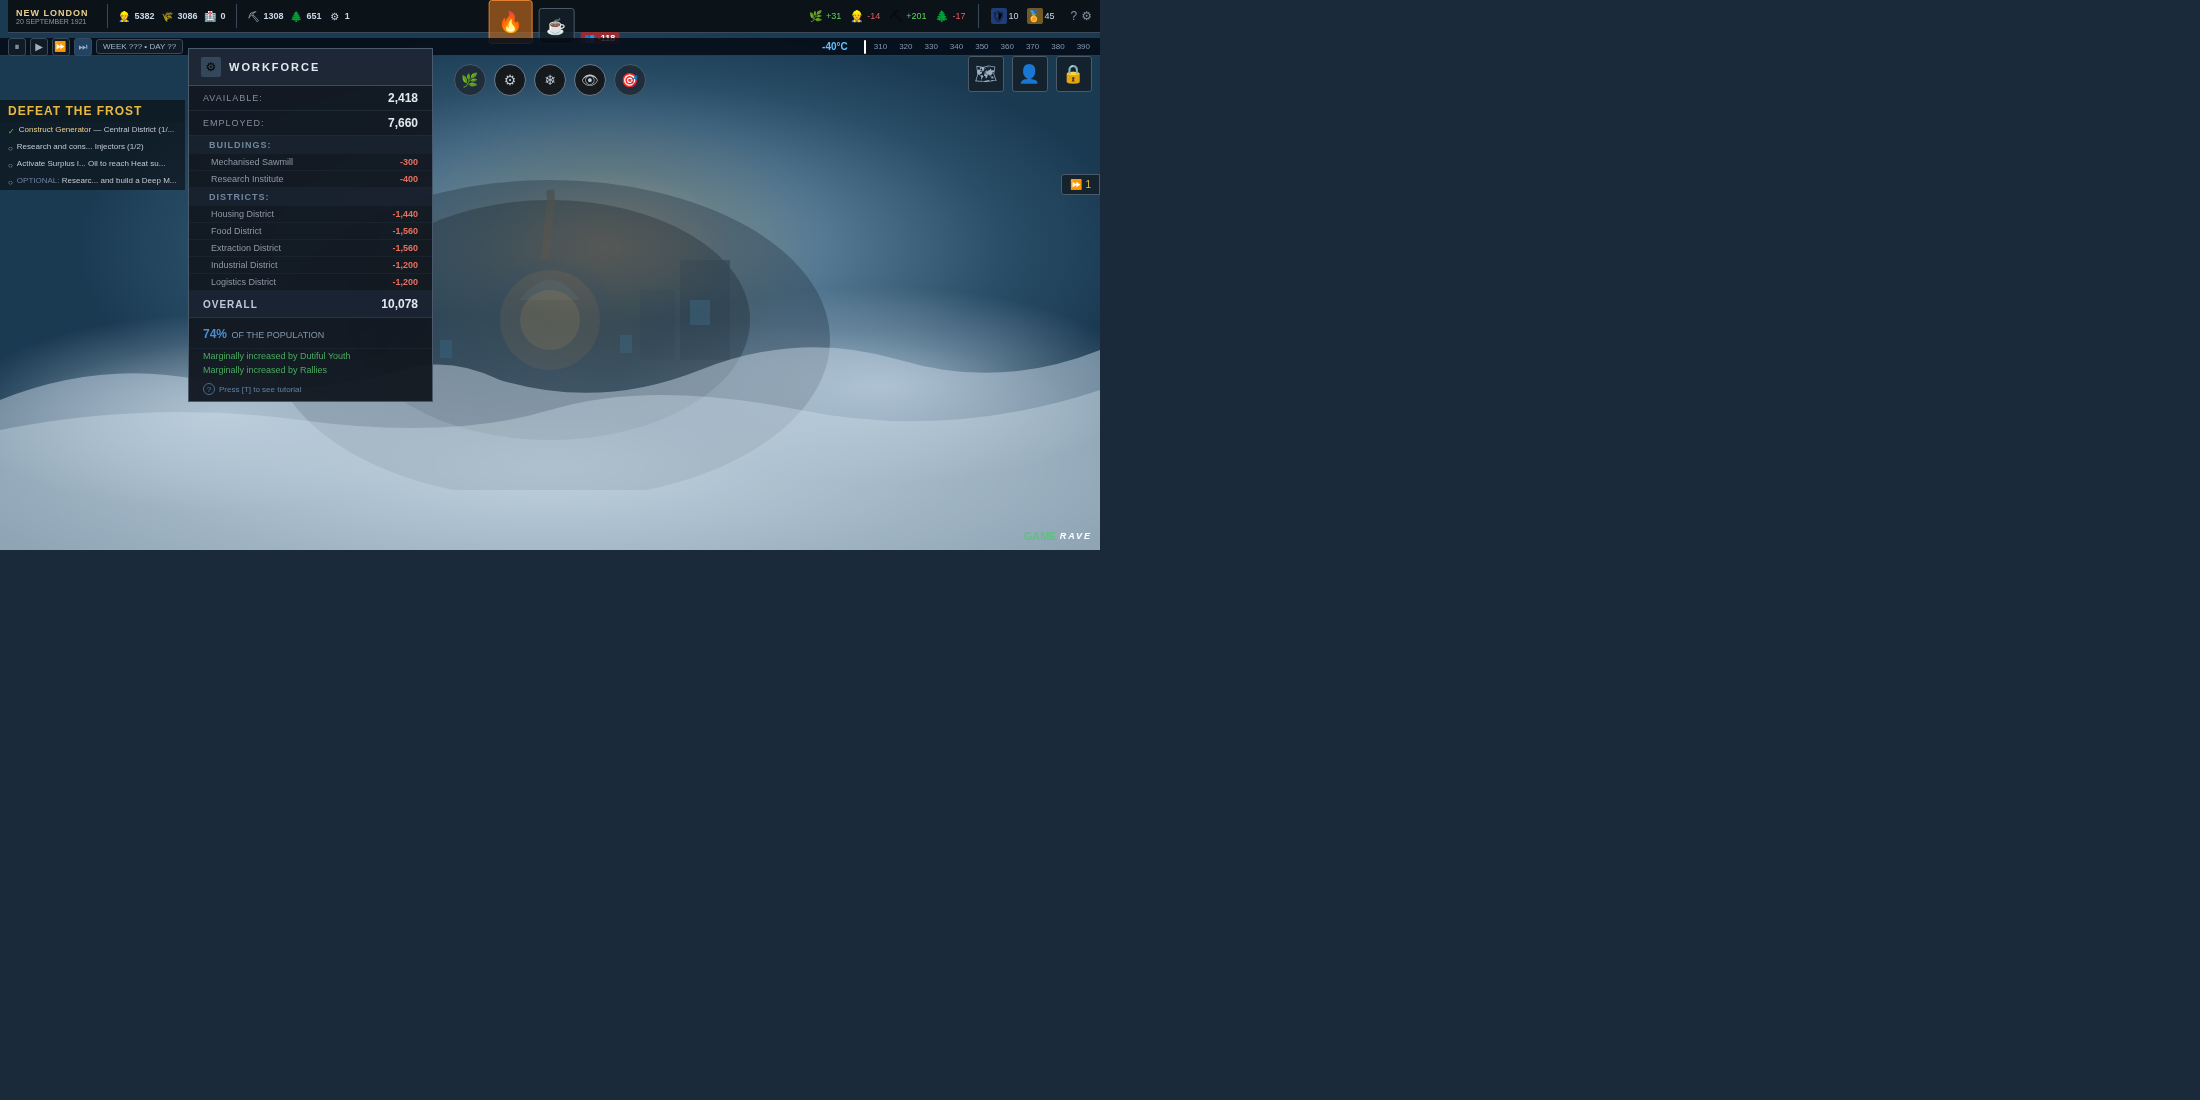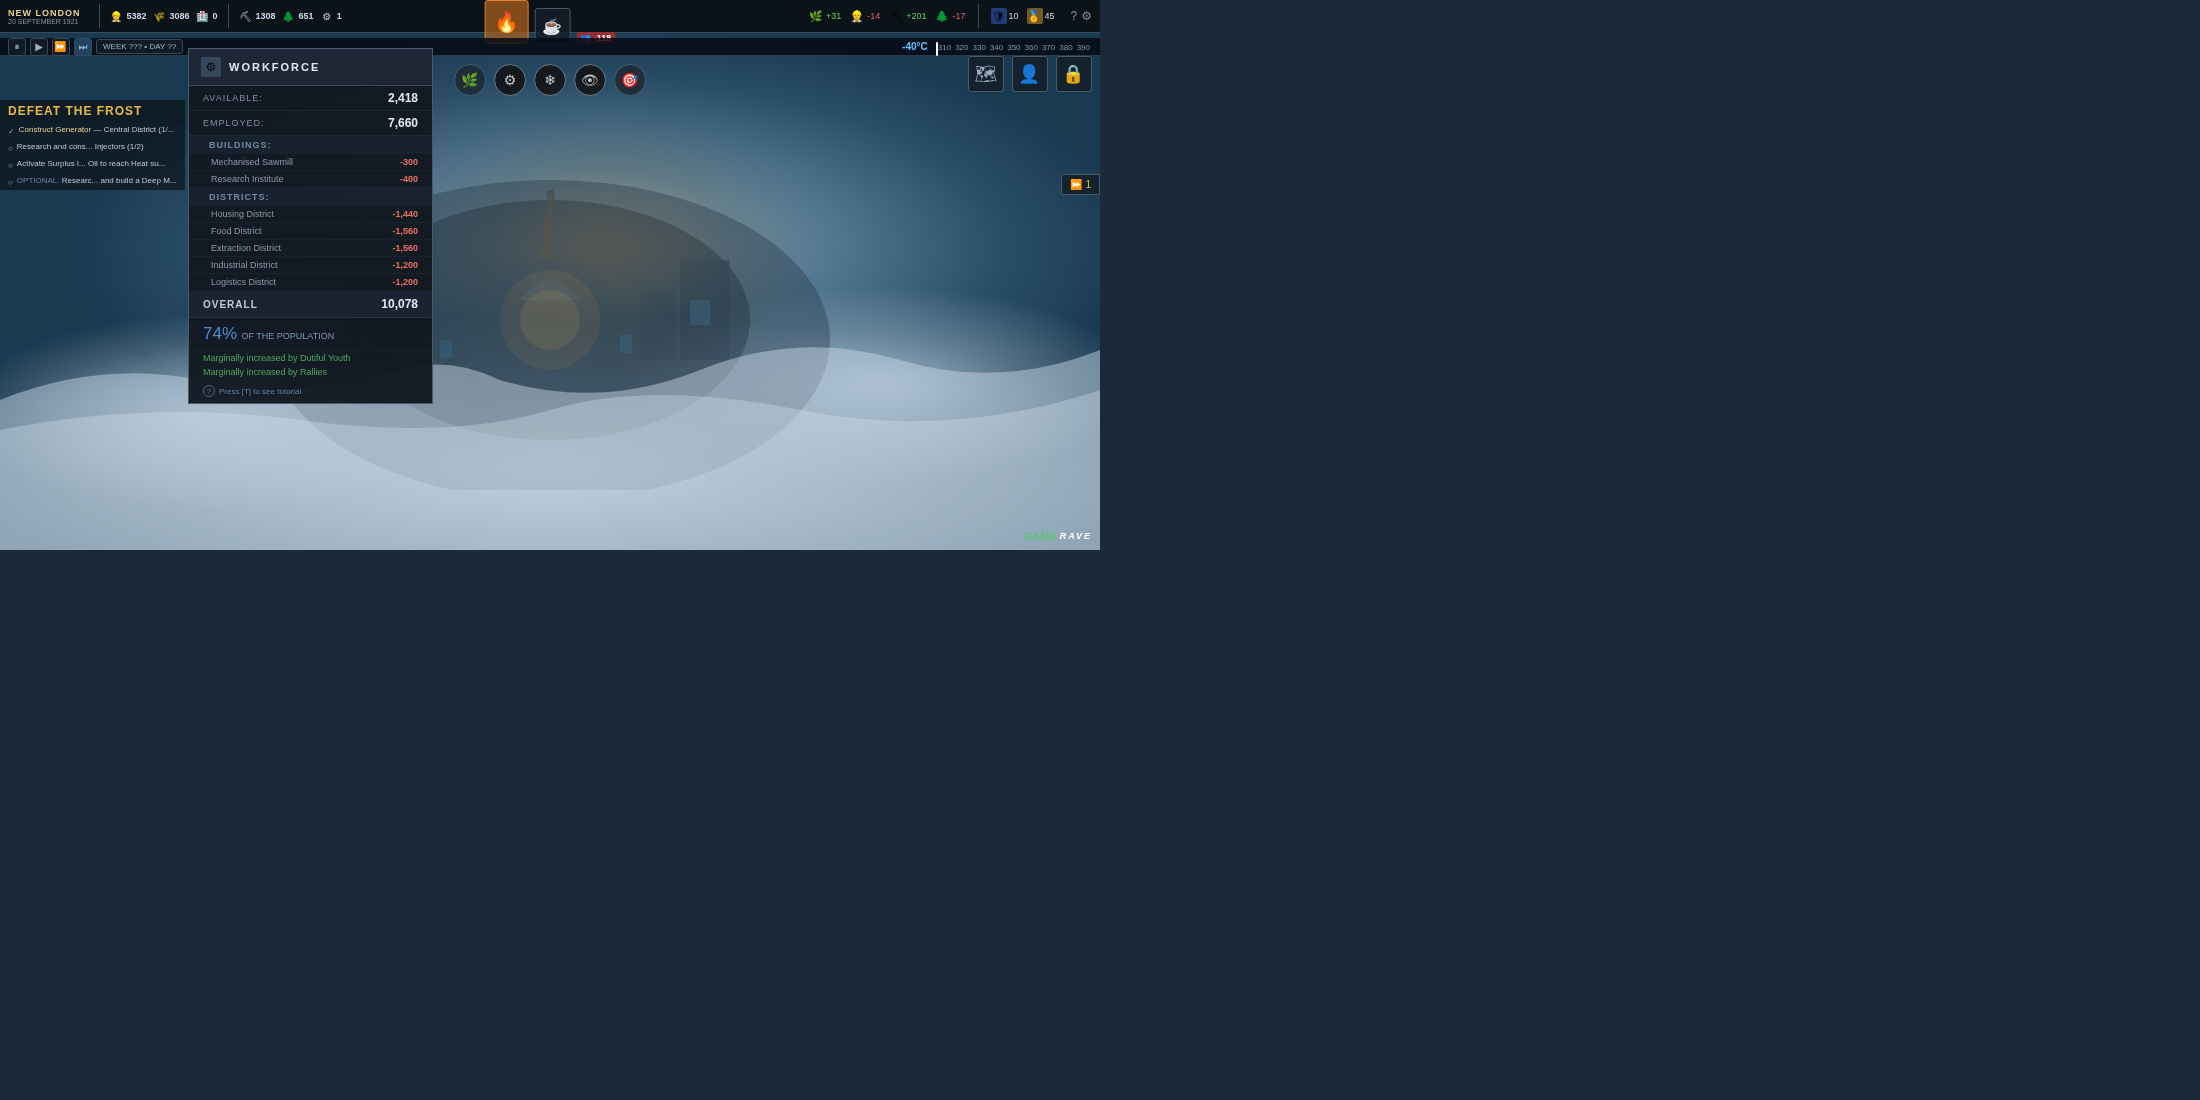--- a/index.html
+++ b/index.html
@@ -41,21 +41,21 @@
       width: 40%;
       height: 50%;
       background: radial-gradient(ellipse, rgba(180, 120, 40, 0.4) 0%, rgba(100, 80, 30, 0.2) 40%, transparent 70%);
       border-radius: 50%;
     }
 
     
     #top-hud {
       position: absolute;
       top: 0;
-      left: 0;
+      left: 8px;
       right: 0;
       height: 32px;
       background: rgba(10, 15, 20, 0.92);
       border-bottom: 1px solid #3a4a5a;
       display: flex;
       align-items: center;
       padding: 16px 8px;
       gap: 6px;
       z-index: 100;
     }
@@ -464,22 +464,22 @@
       font-weight: bold;
     }
 
     .wf-population-row {
       padding: 6px 14px;
       border-bottom: 1px solid rgba(40, 55, 70, 0.3);
     }
 
     .wf-pop-pct {
       color: #4a90d0;
-      font-size: 17px;
-      font-weight: normal;
+      font-size: 12px;
+      font-weight: bold;
     }
 
     .wf-pop-text {
       color: #8098b0;
       font-size: 9px;
     }
 
     .wf-modifier {
       color: #4aaa60;
       font-size: 9px;
@@ -569,22 +569,22 @@
       color: white;
       font-size: 9px;
       font-weight: bold;
       letter-spacing: 2px;
       font-style: italic;
     }
 
     
     .temp-section {
       display: flex;
-      align-items: flex-end;
-      gap: 0;
+      align-items: center;
+      gap: 8px;
       margin-left: auto;
     }
   </style>
 </head>
 <body>
 
 <div id="game-bg"></div>
 <div id="snow-layer"></div>
 <div id="city-glow"></div>
 

